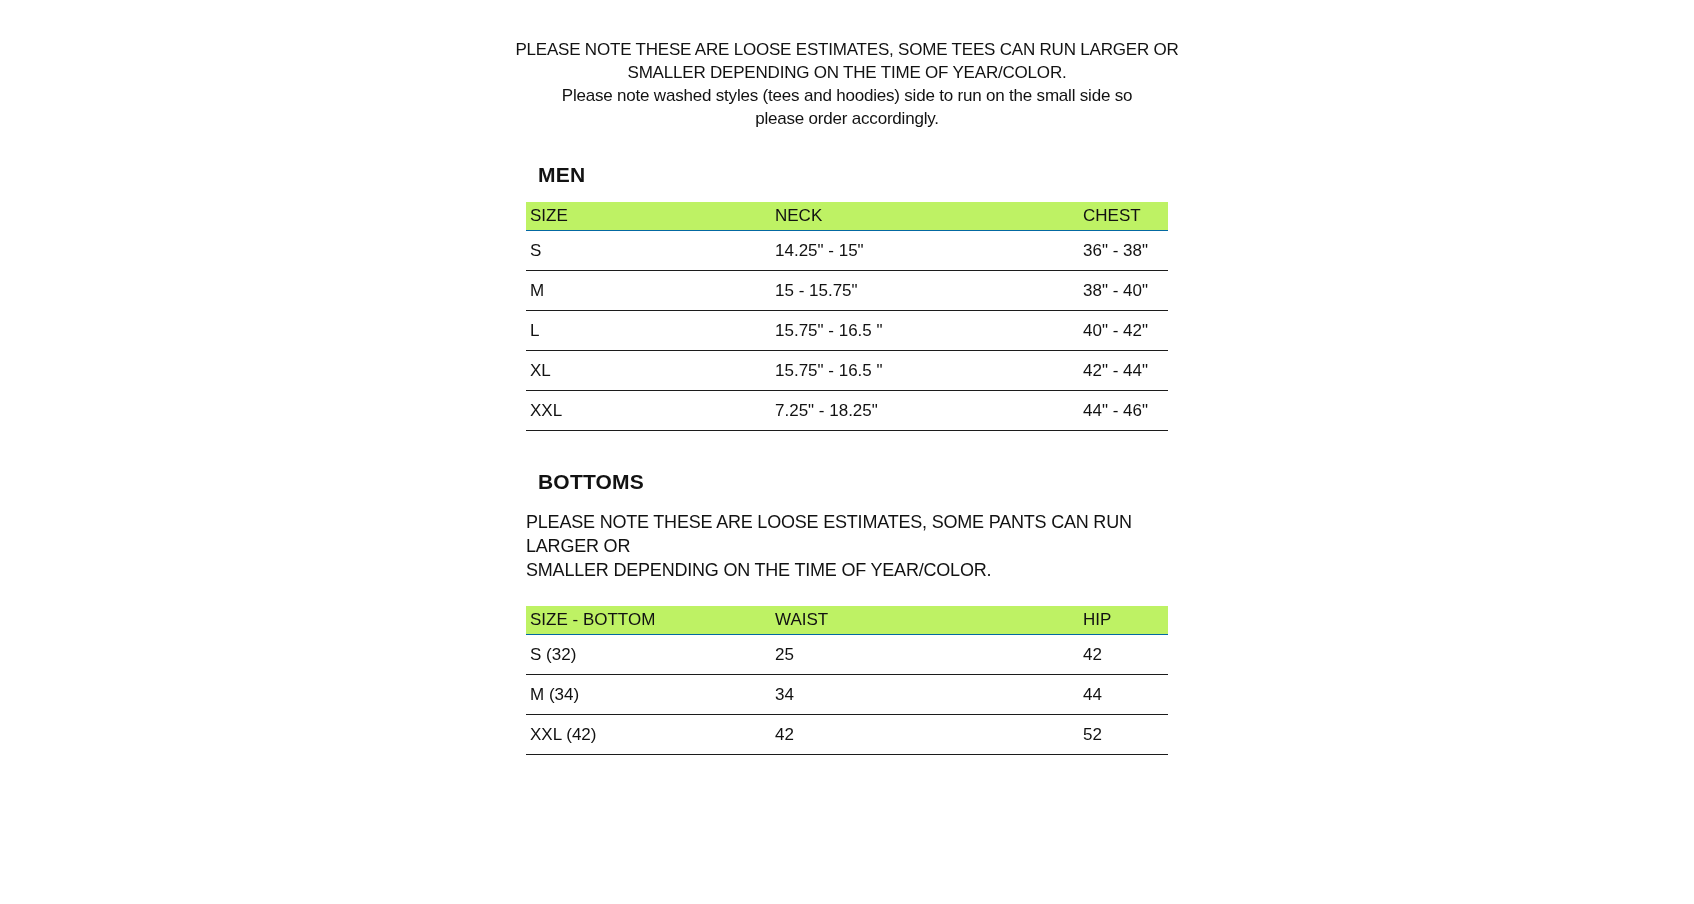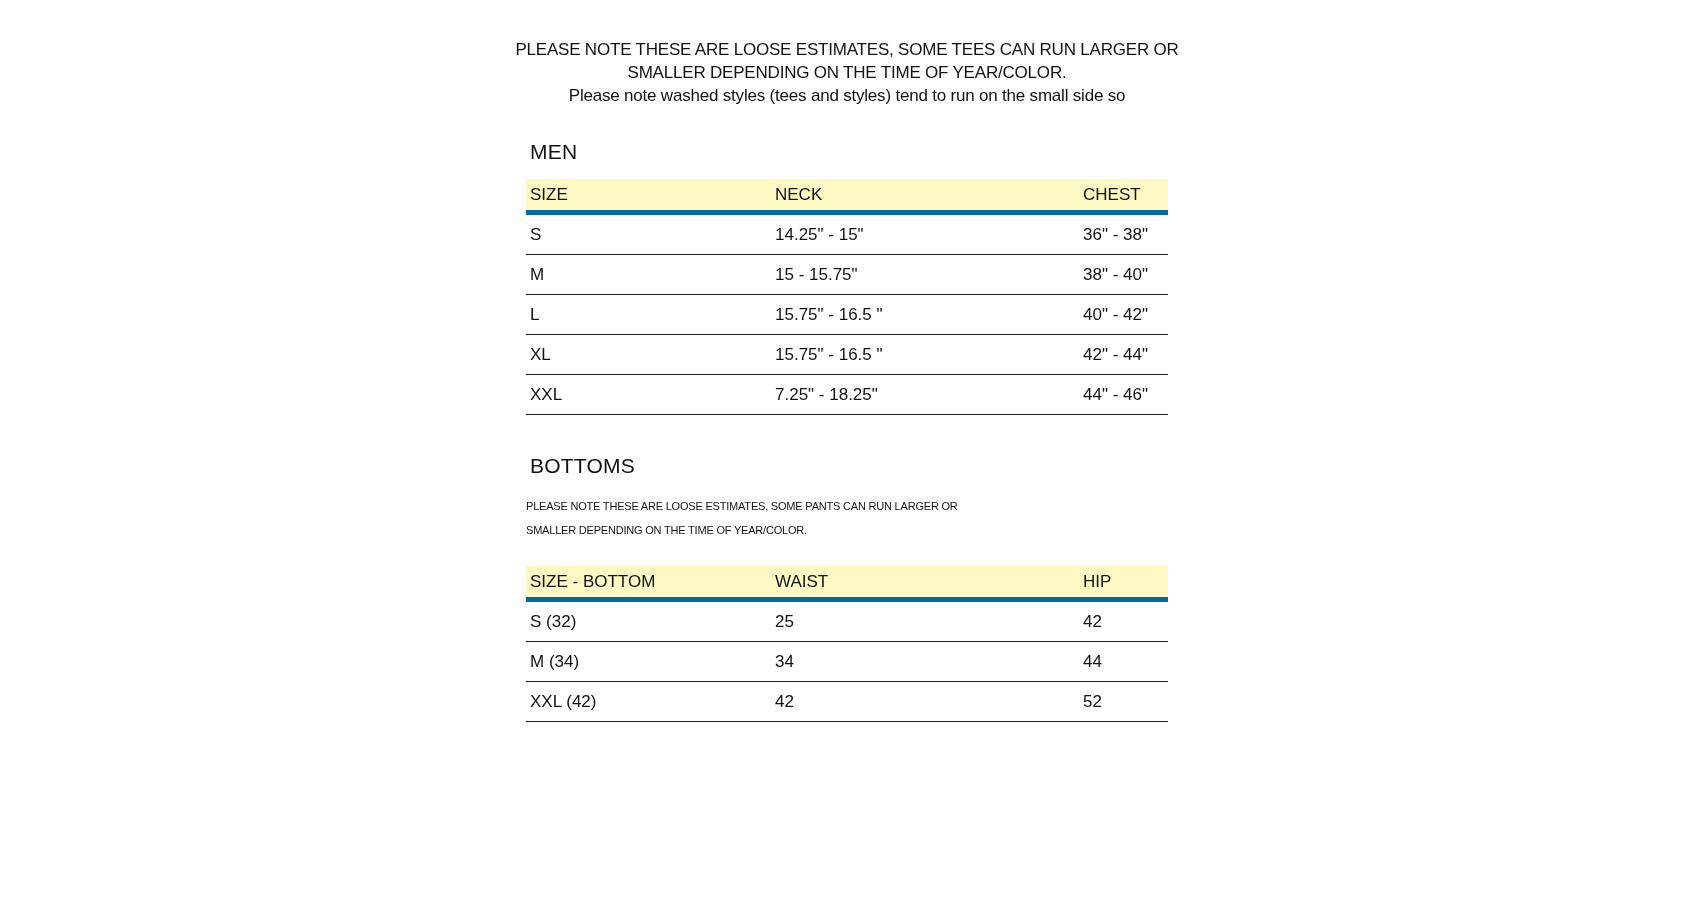--- a/index.html
+++ b/index.html
@@ -23,46 +23,46 @@
   .notice-center {
     text-align: center;
     font-size: 17px;
     line-height: 23px;
     letter-spacing: -0.2px;
     width: 700px;
     margin-left: -29px; 
   }
   .notice-left {
     text-align: left;
-    font-size: 11px;
+    font-size: 18px;
     line-height: 24px;
     letter-spacing: -0.2px;
     margin: 15px 0 24px 0;
   }
   .section-heading {
     font-size: 21px;
-    font-weight: 400;
+    font-weight: 700;
     letter-spacing: 0.2px;
-    margin: 33px 0 15px 4px;
+    margin: 33px 0 15px 12px;
   }
   .section-heading.bottoms {
     margin-top: 39px;
     margin-bottom: 16px;
   }
   .size-table {
     width: 642px;
     font-size: 17px;
   }
   .t-header {
     display: grid;
     grid-template-columns: 249px 308px 85px;
     align-items: center;
-    height: 36px;
-    background: #fef9c3;
-    border-bottom: 5px solid #0369a1;
+    height: 29px;
+    background: #bef264;
+    border-bottom: 1px solid #0369a1;
   }
   .t-row {
     display: grid;
     grid-template-columns: 249px 308px 85px;
     align-items: center;
     height: 40px;
     border-bottom: 1px solid #1c1c1c;
   }
   .cell { 
     white-space: nowrap;
@@ -70,21 +70,22 @@
   .cell.c0 { padding-left: 4px; }
 </style>
 </head>
 <body>
 
 <div class="content">
 
   <div class="notice-center">
     <div>PLEASE NOTE THESE ARE LOOSE ESTIMATES, SOME TEES CAN RUN LARGER OR</div>
     <div>SMALLER DEPENDING ON THE TIME OF YEAR/COLOR.</div>
-    <div>Please note washed styles (tees and styles) tend to run on the small side so</div>
+    <div>Please note washed styles (tees and hoodies) side to run on the small side so</div>
+    <div>please order accordingly.</div>
   </div>
 
   <div class="section-heading">MEN</div>
 
   <div class="size-table">
     <div class="t-header">
       <div class="cell c0">SIZE</div>
       <div class="cell">NECK</div>
       <div class="cell">CHEST</div>
     </div>

